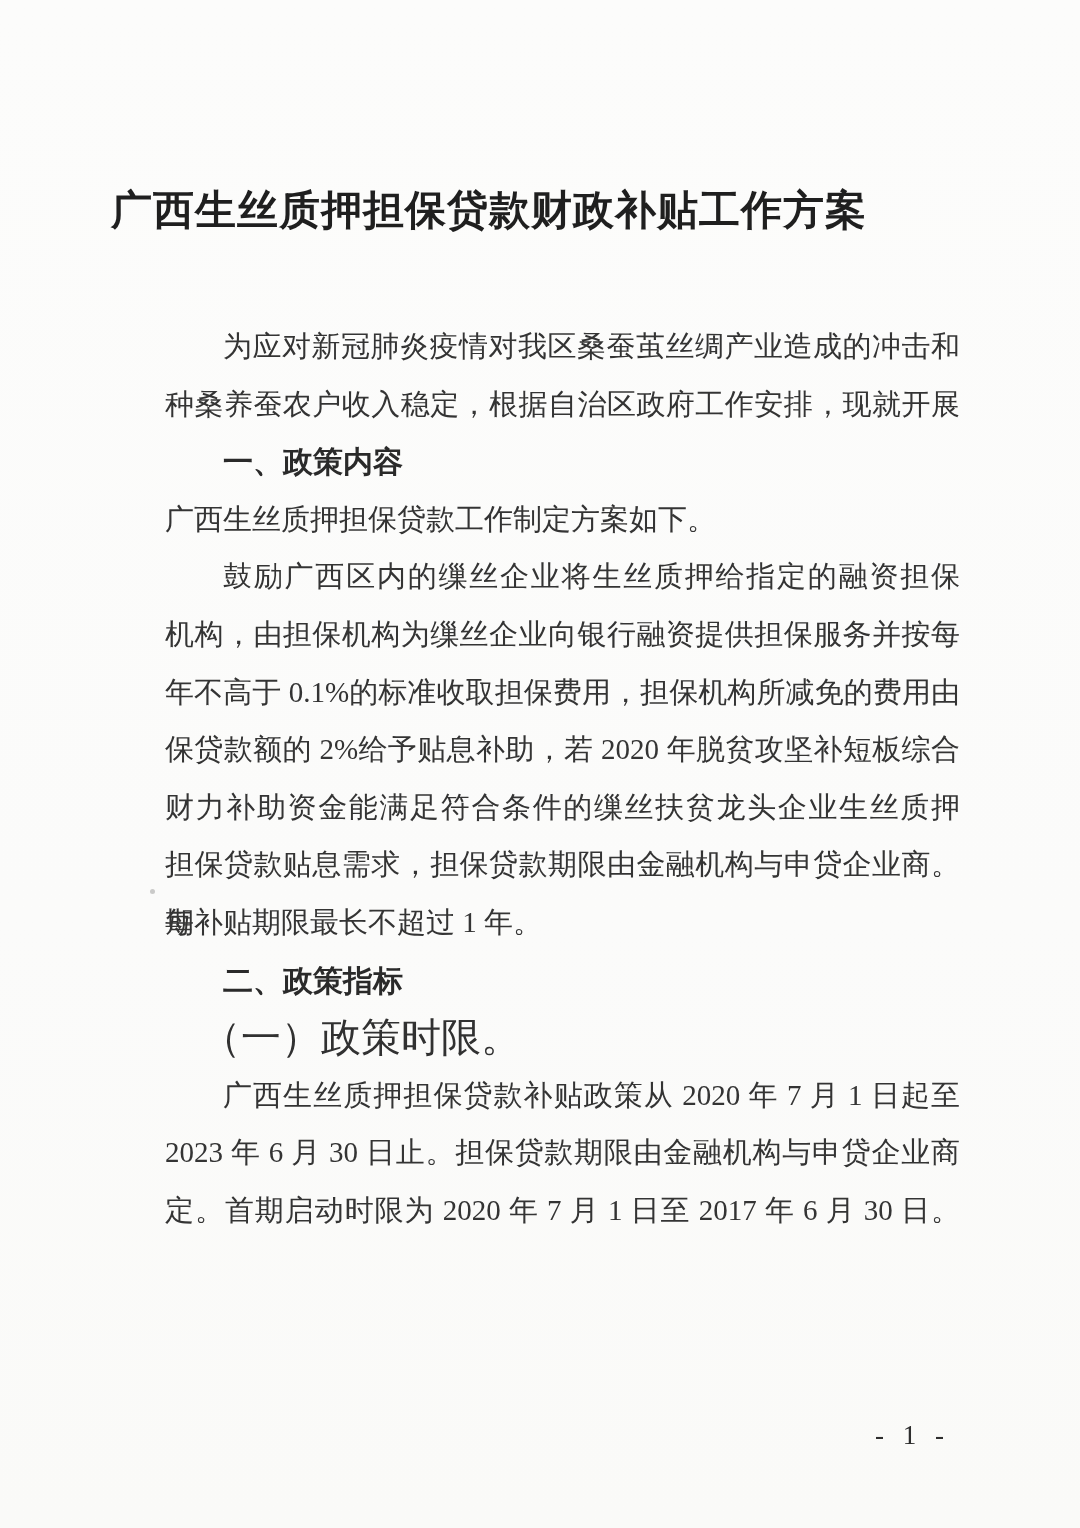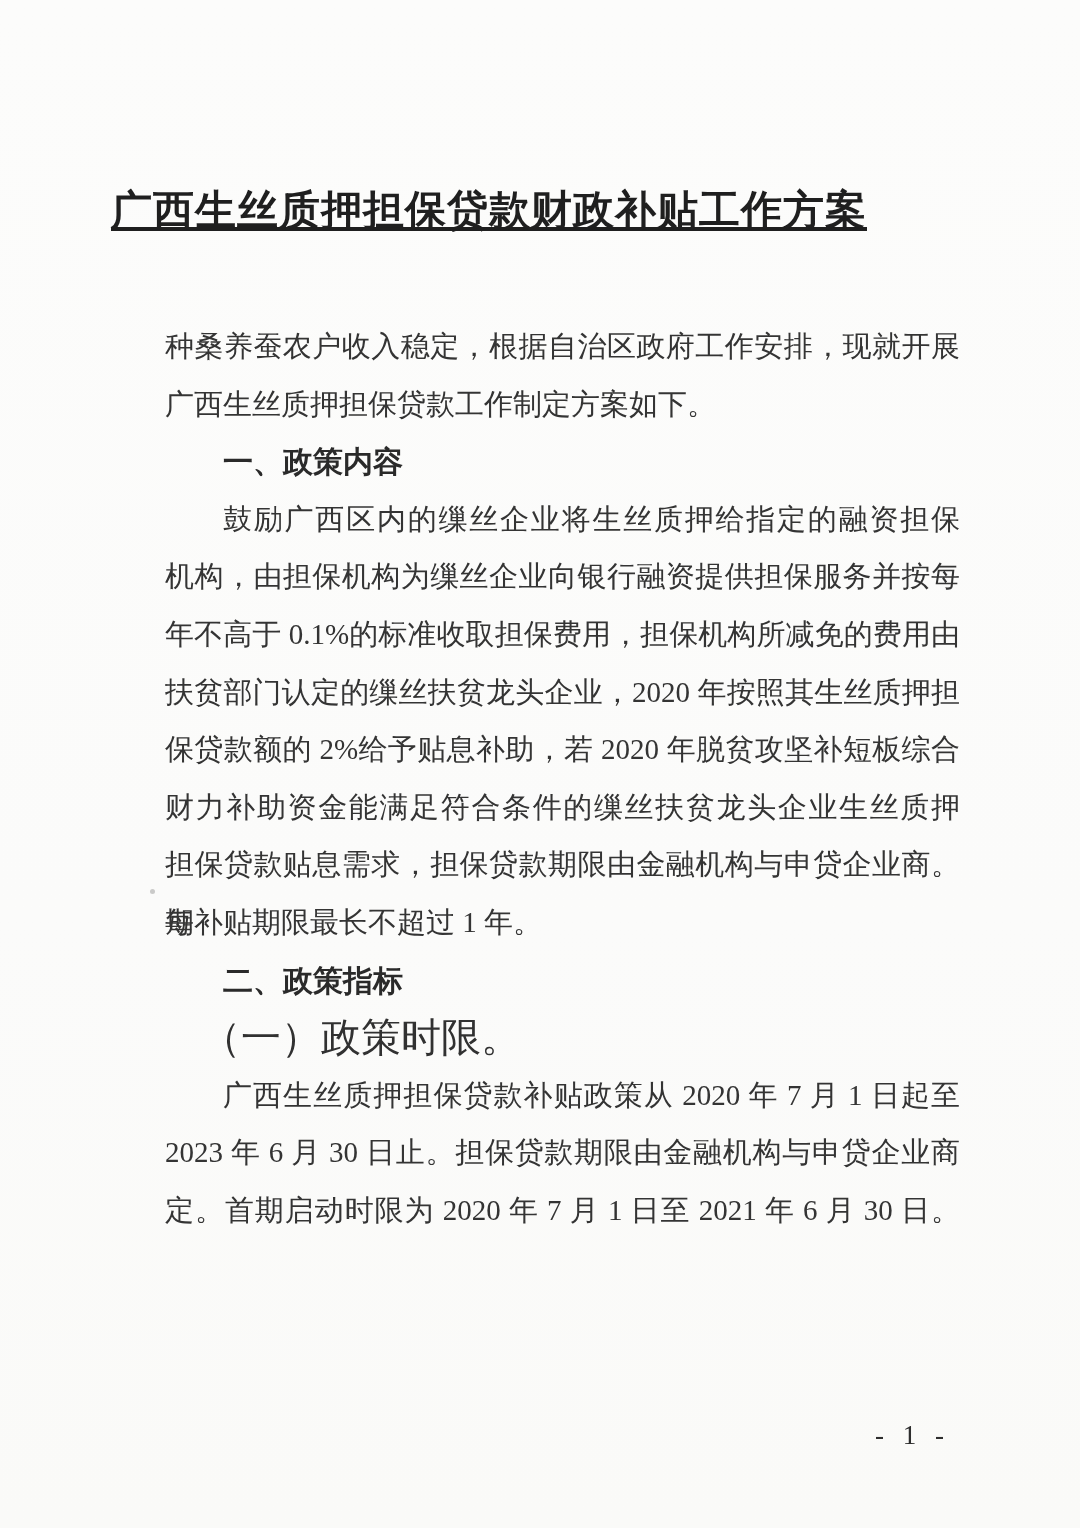--- a/index.html
+++ b/index.html
@@ -24,21 +24,20 @@
     top: 156px;
     left: 0;
     width: 978px;
     text-align: center;
     font-size: 41px;
     font-weight: bold;
     letter-spacing: 1px;
     color: #1f1f1f;
     font-family: "Liberation Serif", serif;
     white-space: nowrap;
-    text-decoration: underline;
   }
   .content {
     position: absolute;
     left: 165px;
     top: 318px;
     width: 795px;
     color: #343434;
   }
   .line {
     height: 57.6px;
@@ -86,34 +85,34 @@
     opacity: 0.7;
   }
 </style>
 </head>
 <body>
 
 <div class="page">
   <h1 class="doc-title">广西生丝质押担保贷款财政补贴工作方案</h1>
 
   <div class="content">
+      <div class="line body indent justify">为应对新冠肺炎疫情对我区桑蚕茧丝绸产业造成的冲击和</div>
       <div class="line body justify">种桑养蚕农户收入稳定，根据自治区政府工作安排，现就开展</div>
+      <div class="line heading indent">一、政策内容</div>
       <div class="line body">广西生丝质押担保贷款工作制定方案如下。</div>
-      <div class="line heading indent">一、政策内容</div>
       <div class="line body indent justify">鼓励广西区内的缫丝企业将生丝质押给指定的融资担保</div>
       <div class="line body justify">机构，由担保机构为缫丝企业向银行融资提供担保服务并按每</div>
       <div class="line body justify">年不高于 0.1%的标准收取担保费用，担保机构所减免的费用由</div>
-      <div class="line body justify">扶贫部门认定的缫丝扶贫龙头企业，2020 年按照其生丝质押担</div>
       <div class="line body justify">保贷款额的 2%给予贴息补助，若 2020 年脱贫攻坚补短板综合</div>
       <div class="line body justify">财力补助资金能满足符合条件的缫丝扶贫龙头企业生丝质押</div>
       <div class="line body justify">担保贷款贴息需求，担保贷款期限由金融机构与申贷企业商。每</div>
       <div class="line body">期补贴期限最长不超过 1 年。</div>
       <div class="line heading indent">二、政策指标</div>
       <div class="line subheading indent">（一）政策时限。</div>
       <div class="line body indent justify">广西生丝质押担保贷款补贴政策从 2020 年 7 月 1 日起至</div>
       <div class="line body justify">2023 年 6 月 30 日止。担保贷款期限由金融机构与申贷企业商</div>
-      <div class="line body justify">定。首期启动时限为 2020 年 7 月 1 日至 2021 年 6 月 30 日。</div>
+      <div class="line body justify">定。首期启动时限为 2020 年 7 月 1 日至 2017 年 6 月 30 日。</div>
     </div>
 
   <span class="artifact-dot"></span>
 
   <div class="footer-page-number">- 1 -</div>
 </div>
 
 </body></html>

